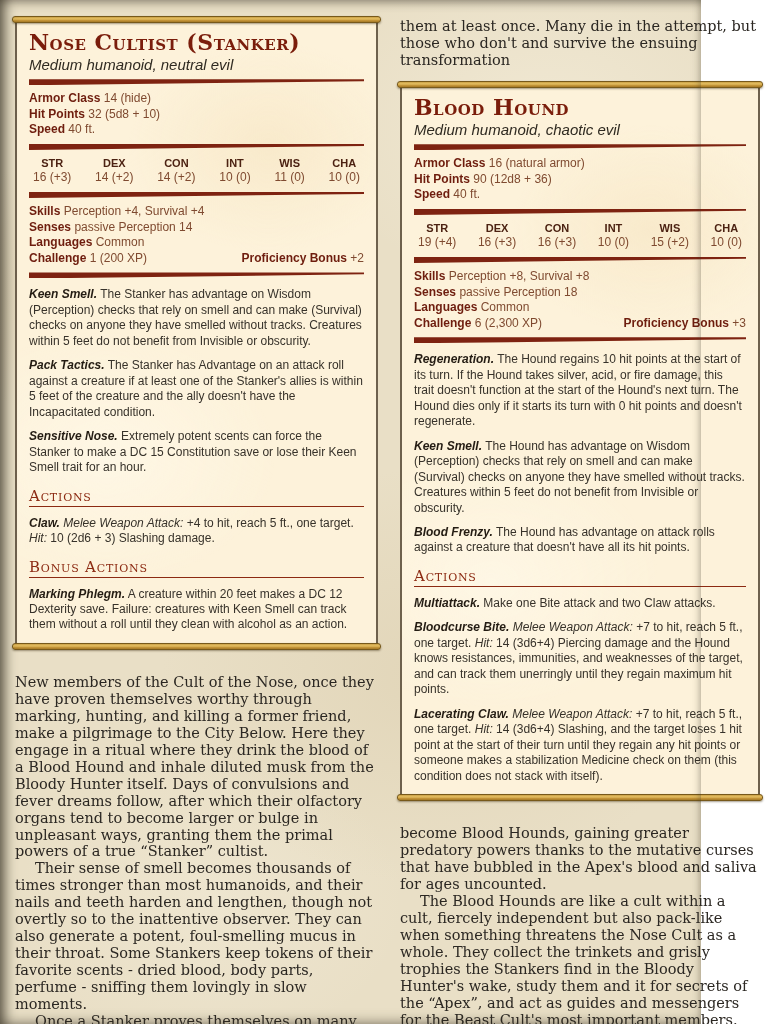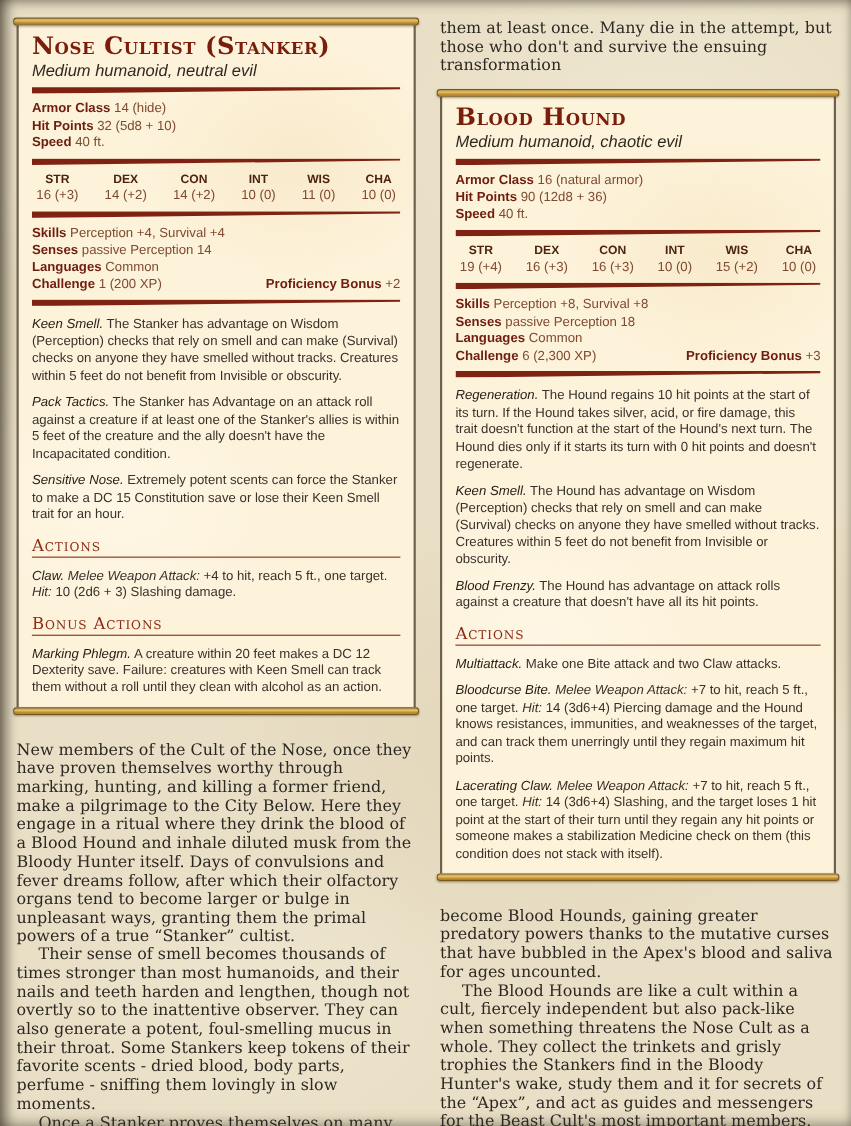--- a/index.html
+++ b/index.html
@@ -4,21 +4,21 @@
 <style>
   * { box-sizing: border-box; }
   html, body { margin: 0; padding: 0; }
   body {
     width: 774px; height: 1024px;
     font-family: "Liberation Sans", sans-serif;
     overflow: hidden;
   }
   .page {
     position: relative;
-    width: 774px; height: 1024px;
+    width: 701px; height: 1024px;
     background-color: #e9dfc6;
     background-image:
       radial-gradient(ellipse 320px 220px at 18% 28%, rgba(210,194,158,.45), transparent 65%),
       radial-gradient(ellipse 360px 260px at 78% 12%, rgba(246,239,221,.55), transparent 65%),
       radial-gradient(ellipse 420px 320px at 62% 66%, rgba(212,196,160,.35), transparent 65%),
       radial-gradient(ellipse 300px 230px at 30% 88%, rgba(243,236,217,.5), transparent 65%),
       radial-gradient(ellipse 250px 180px at 90% 55%, rgba(214,199,164,.35), transparent 65%);
   }
   .vignette {
     position: absolute; inset: 0; pointer-events: none; z-index: 50;
@@ -87,21 +87,21 @@
     padding: 1px 4px 2px; text-align: center;
   }
   .ab-n { font-weight: 700; font-size: 11px; color: #4c2212; }
   .ab-v { font-size: 12px; color: #7f4a30; margin-top: 1px; text-align: center; }
   .trait {
     margin: 9px 0 0;
     font-size: 12px;
     line-height: 1.29;
     color: #37322a;
   }
-  .tn { font-weight: 400; font-style: italic; color: #241c13; margin-top: 12px; }
+  .tn { font-weight: 700; font-style: italic; color: #241c13; margin-top: 12px; }
   .it { font-style: italic; }
   .sec {
     margin: 11px 0 1px;
     font-family: "DejaVu Serif", serif;
     font-variant: small-caps;
     font-weight: 400;
     font-size: 15px;
     line-height: 1.2;
     letter-spacing: .8px;
     color: #8c2a12;

